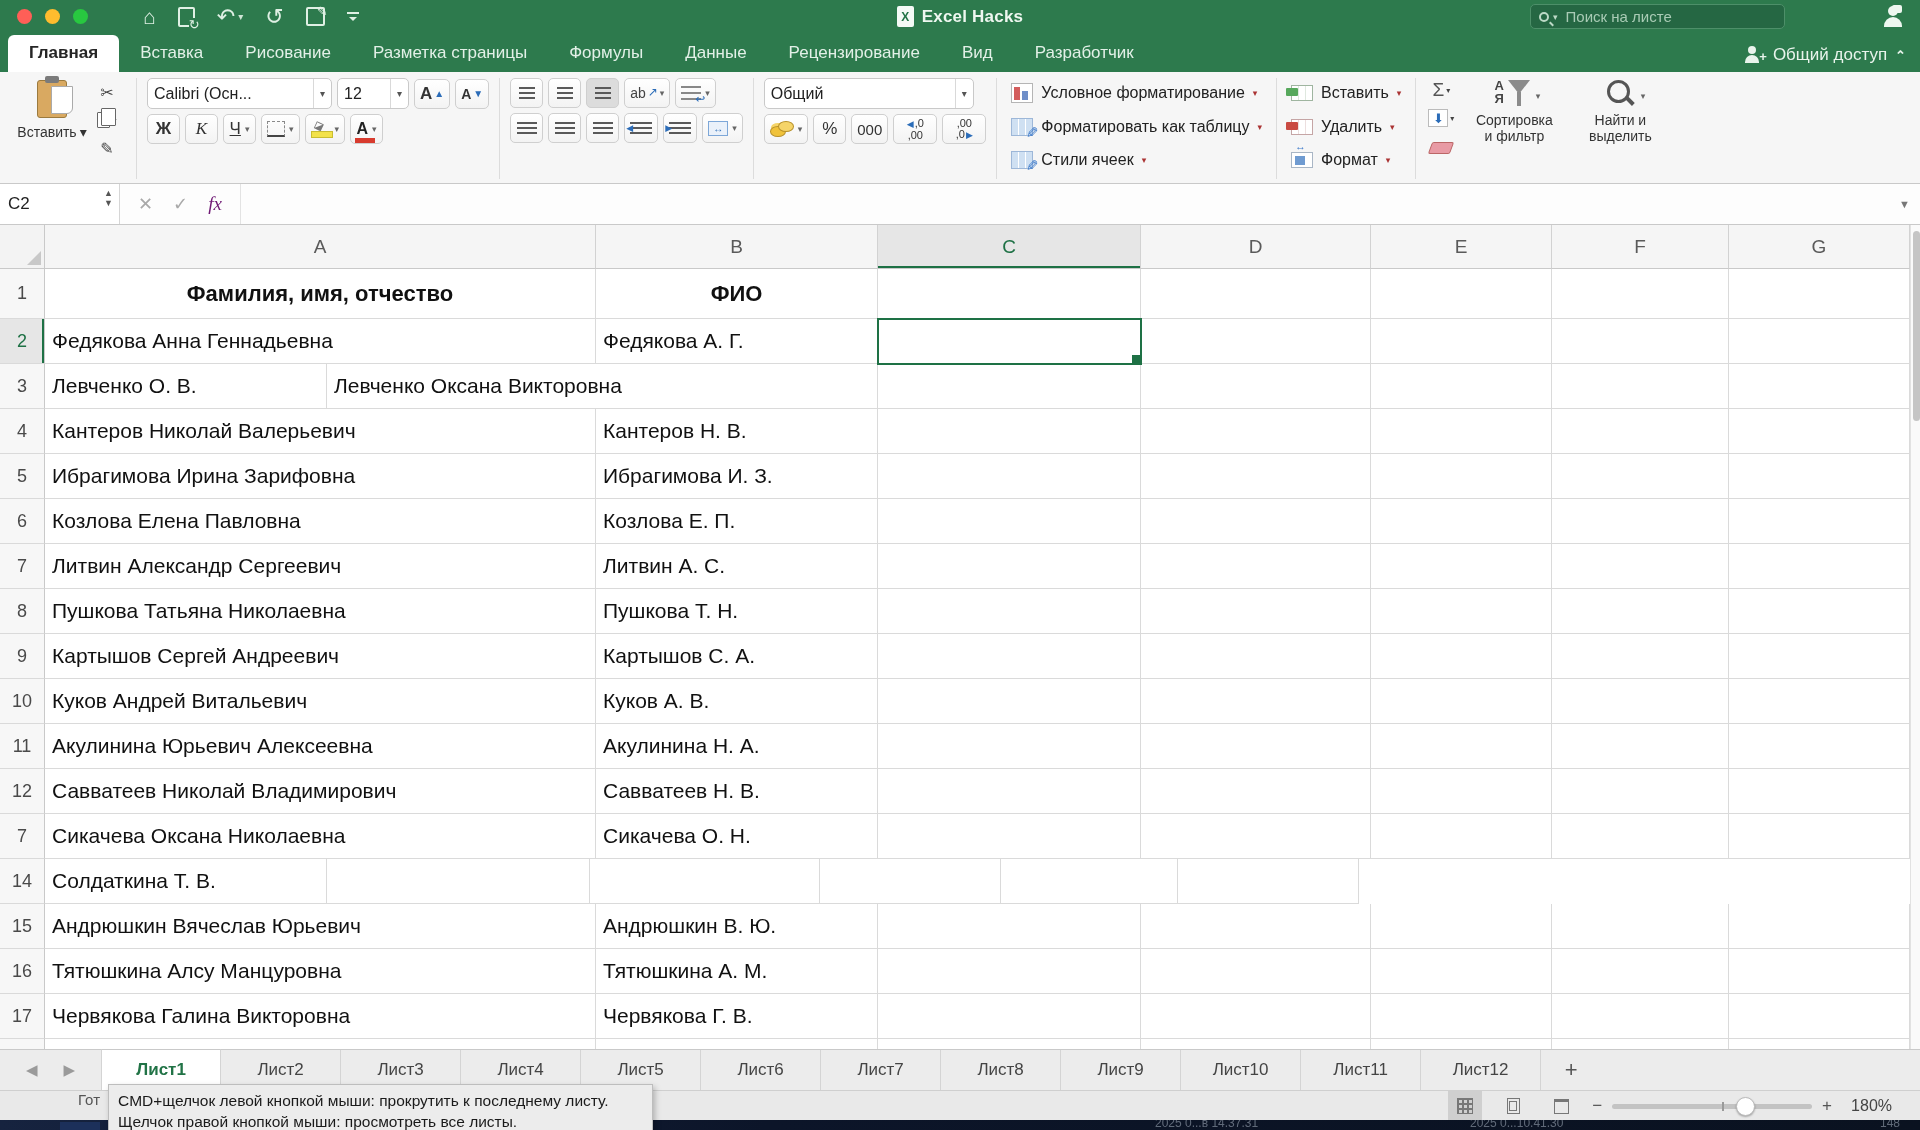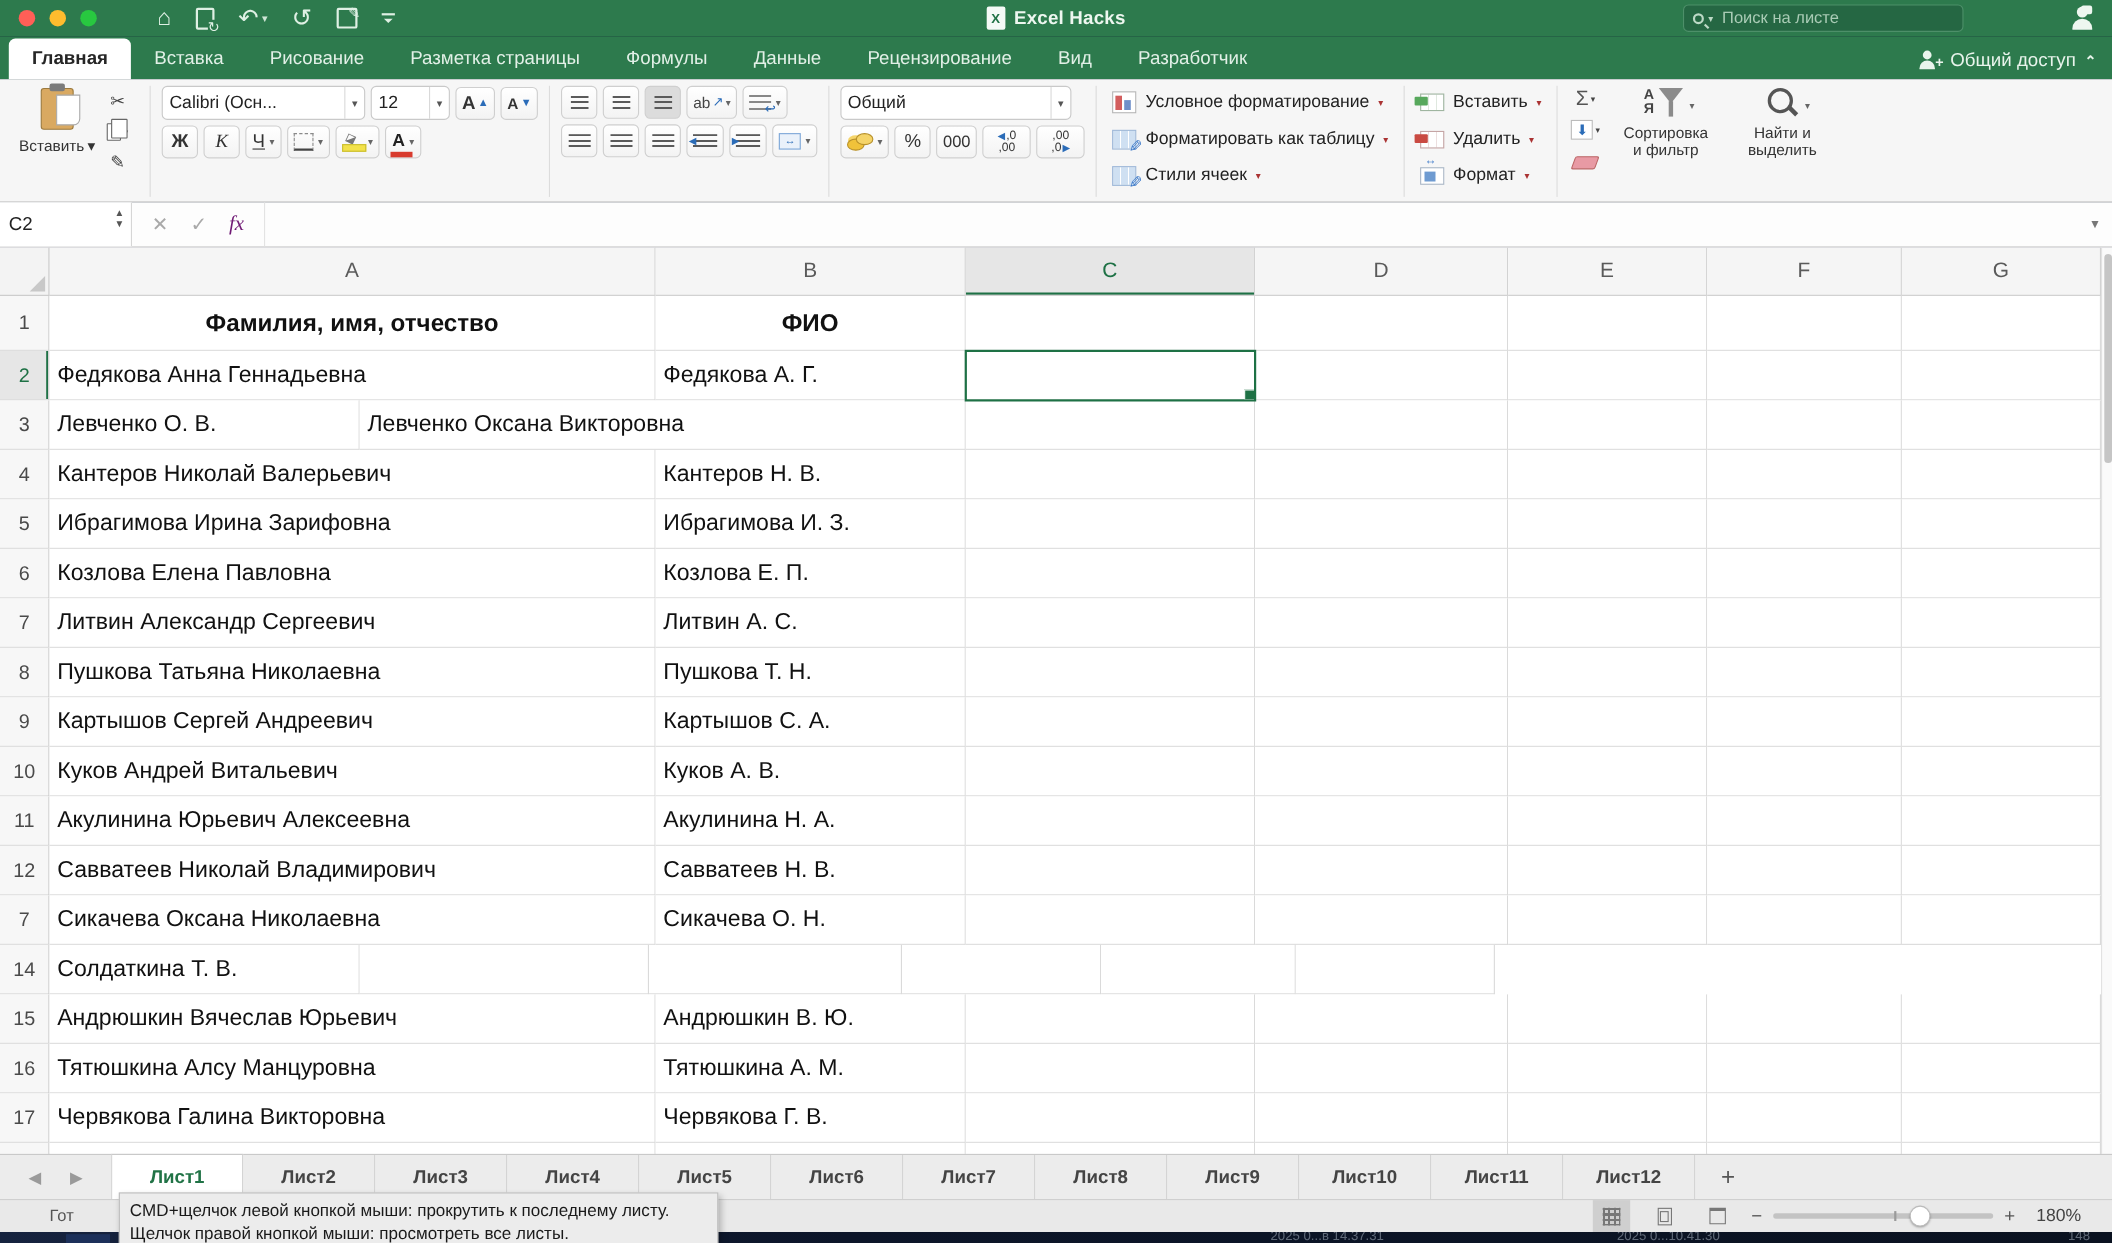--- a/index.html
+++ b/index.html
@@ -163,27 +163,27 @@
   .cell { border-right:1px solid #dadada; border-bottom:1px solid #dadada; display:flex; align-items:center; padding:0 7px; font-size:21px; color:#111; white-space:nowrap; overflow:hidden; position:relative; background:#fff; }
   .cell.hdr { font-weight:bold; justify-content:center; font-size:22px; }
   .cell.selected { outline:2px solid #1e7145; outline-offset:-1px; z-index:3; }
   .cell.selected::after { content:""; position:absolute; right:-1px; bottom:-1px; width:8px; height:8px; background:#1e7145; border:1.5px solid #fff; z-index:4; }
   .vscroll { position:absolute; right:0; top:0; width:10px; height:824px; background:#fafafa; border-left:1px solid #e2e2e2; }
   .vthumb { position:absolute; left:1.5px; top:6px; width:7px; height:190px; background:#c5c5c5; border-radius:4px; }
 
   
   .sheetbar { position:absolute; left:0; top:1049px; width:1920px; height:41px; background:#ececec; border-top:1px solid #c9c9c9; display:flex; align-items:stretch; }
   .sheetnav { display:flex; align-items:center; gap:26px; padding:0 26px; color:#9a9a9a; font-size:15px; }
-  .stab { min-width:120px; display:flex; align-items:center; justify-content:center; font-size:17px; color:#444; border-right:1px solid #d4d4d4; cursor:default; padding:0 10px;font-weight:bold;}
+  .stab { min-width:120px; display:flex; align-items:center; justify-content:center; font-size:17px; color:#444; border-right:1px solid #d4d4d4; cursor:default; padding:0 10px;}
   .stab:first-of-type{ border-left:1px solid #d4d4d4; }
   .stab.active { background:#fff; color:#217346; font-weight:bold; border-top:1px solid #c9c9c9; margin-top:-1px; }
   .addsheet { width:60px; display:flex; align-items:center; justify-content:center; font-size:22px; color:#555; }
 
   
-  .statusbar { position:absolute; left:0; top:1090px; width:1920px; height:30px; background:#e9e9e9; border-top:1px solid #cfcfcf; display:flex; align-items:center; font-size:15px; color:#555; }
+  .statusbar { position:absolute; left:0; top:1090px; width:1920px; height:30px; background:#e9e9e9; border-top:1px solid #cfcfcf; display:flex; align-items:flex-start; font-size:15px; color:#555;padding-left:33px; }
   .status-left{ padding-left:45px; }
   .status-right{ margin-left:auto; display:flex; align-items:center; gap:14px; padding-right:28px; }
   .viewbtn { width:34px; height:30px; display:flex; align-items:center; justify-content:center; }
   .viewbtn.active { background:#cfcfcf; }
   .vb-grid{ width:16px; height:16px; background:
      repeating-linear-gradient(to right,#777 0 2px,transparent 2px 5px),
      repeating-linear-gradient(to bottom,#777 0 2px,transparent 2px 5px); }
   .vb-page{ width:13px; height:16px; border:1.5px solid #777; display:flex; align-items:center; justify-content:center;}
   .vb-page::after{content:""; width:6px; height:8px; border:1.5px solid #777;}
   .vb-break{ width:15px; height:15px; border:1.5px solid #777; border-top:3px solid #777; }

